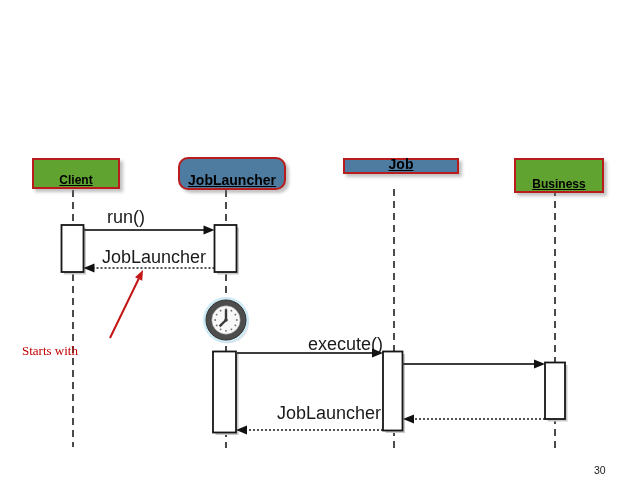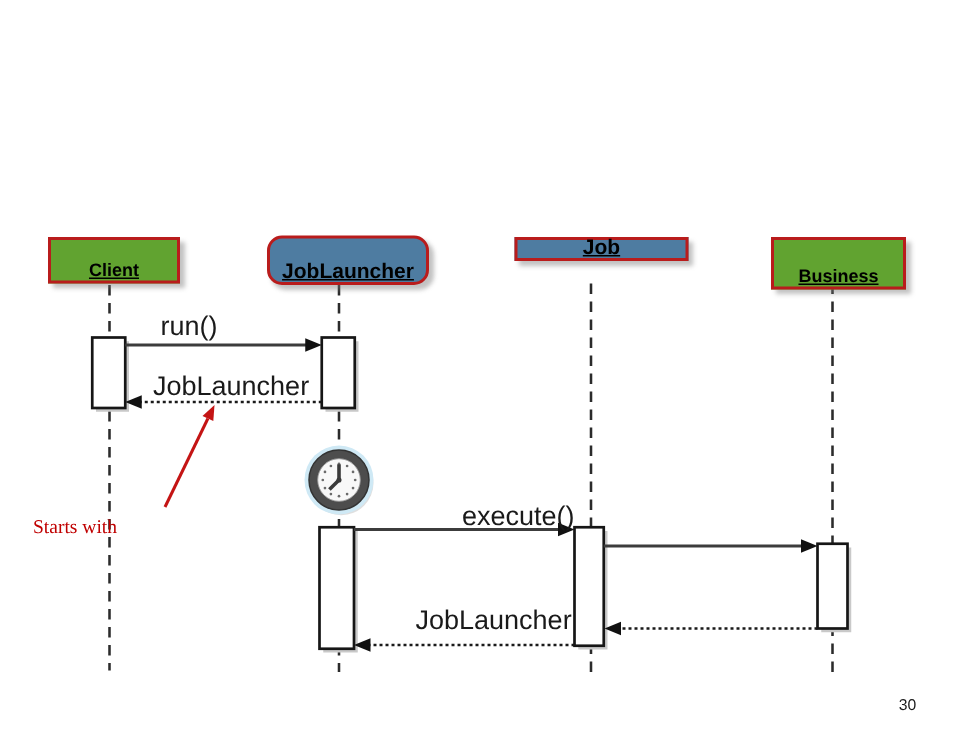--- a/index.html
+++ b/index.html
@@ -19,21 +19,21 @@
   .msg-label{
     position:absolute;z-index:3;color:#1a1a1a;font-size:18px;text-align:left;
     white-space:nowrap;
   }
   .annotation{
     position:absolute;z-index:3;font-size:13px;line-height:14.5px;white-space:pre-line;
     color:#C00000;
     font-family:Liberation Serif, serif;
   }
   .page-number{
-    position:absolute;z-index:3;font-size:10.5px;color:#1a1a1a;text-align:center;
+    position:absolute;z-index:3;font-size:10.5px;color:#1a1a1a;text-align:left;
   }
 </style>
 </head>
 <body>
 
 <div class="stage">
 
   <svg width="642" height="491" viewBox="0 0 642 491">
 
     <g stroke="#2b2b2b" stroke-width="1.7" stroke-dasharray="7,5">

